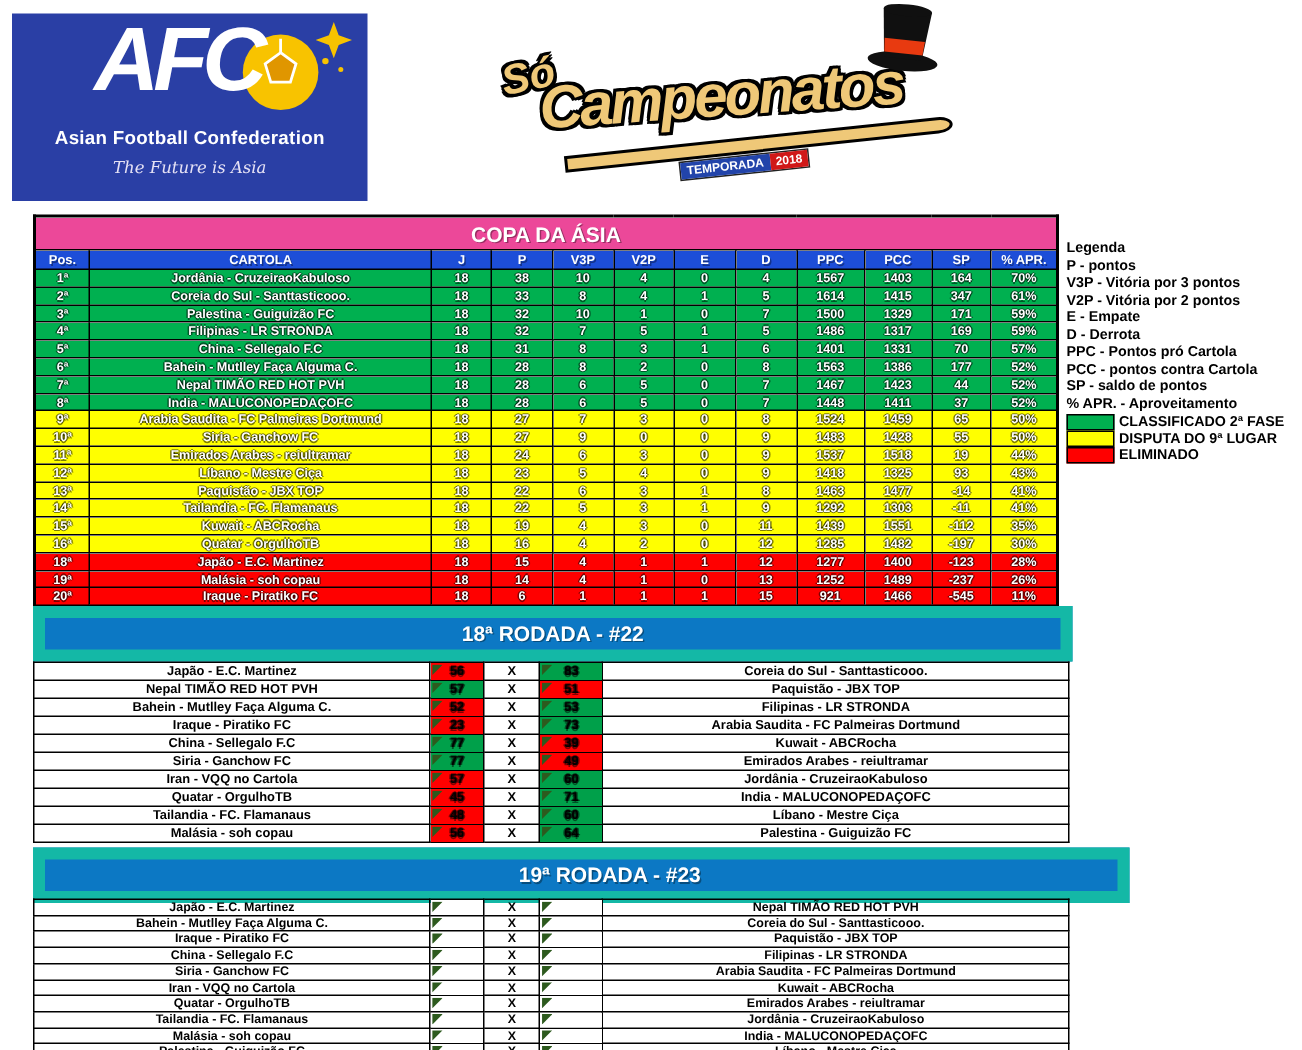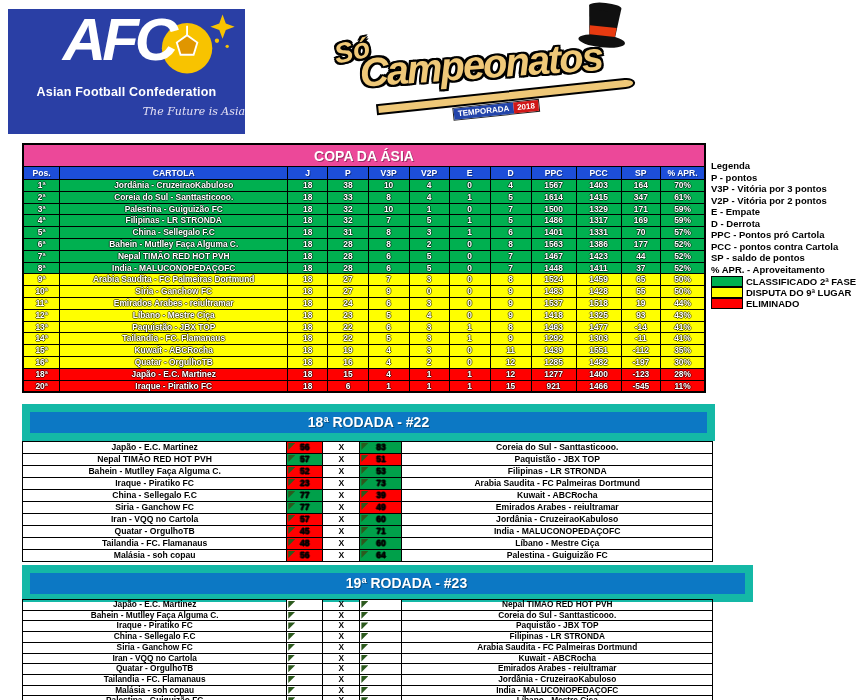--- a/index.html
+++ b/index.html
@@ -7,21 +7,21 @@
     width:868px;height:700px;position:relative;background:#fff;overflow:hidden;
     font-family:"Liberation Sans",sans-serif;
   }
   
   .afc-box{position:absolute;left:8px;top:9px;width:237px;height:125px;background:#2a3fa5;}
   .afc-acronym{position:absolute;left:0;right:16px;top:-4px;text-align:center;
     font-size:60px;font-weight:bold;font-style:italic;color:#fff;letter-spacing:-4px;z-index:1;}
   .afc-ball{position:absolute;left:128px;top:0px;z-index:0;}
   .afc-name{position:absolute;left:0;right:0;top:76px;text-align:center;color:#fff;
     font-weight:bold;font-size:12.5px;letter-spacing:.2px;z-index:2;}
-  .afc-tagline{position:absolute;left:0;right:0;top:96px;text-align:right;color:#e6e2f5;
+  .afc-tagline{position:absolute;left:0;right:0;top:96px;text-align:center;color:#e6e2f5;
     font-style:italic;font-family:"DejaVu Serif",serif;font-size:11px;z-index:2;}
   
   .brand{position:absolute;left:330px;top:12px;width:310px;height:118px;transform:rotate(-4deg);}
   .brand-so,.brand-main{
     position:absolute;font-weight:bold;font-style:italic;color:#efc878;
     text-shadow:-2px 0 #000,2px 0 #000,0 -2px #000,0 2px #000,-2px -2px #000,2px -2px #000,-2px 2px #000,2px 2px #000;
   }
   .brand-so{left:6px;top:14px;font-size:28px;transform:rotate(-8deg);}
   .brand-main{left:30px;top:30px;font-size:40px;letter-spacing:-2px;}
   .brand-swoosh{position:absolute;left:44px;top:80px;width:256px;height:7px;background:#efc878;
@@ -378,20 +378,34 @@
         <td>4</td>
         <td>1</td>
         <td>1</td>
         <td>12</td>
         <td>1277</td>
         <td>1400</td>
         <td>-123</td>
         <td>28%</td>
       </tr>
       <tr class="row-eliminated">
+        <td>19ª</td>
+        <td>Malásia - soh copau</td>
+        <td>18</td>
+        <td>14</td>
+        <td>4</td>
+        <td>1</td>
+        <td>0</td>
+        <td>13</td>
+        <td>1252</td>
+        <td>1489</td>
+        <td>-237</td>
+        <td>26%</td>
+      </tr>
+      <tr class="row-eliminated">
         <td>20ª</td>
         <td>Iraque - Piratiko FC</td>
         <td>18</td>
         <td>6</td>
         <td>1</td>
         <td>1</td>
         <td>1</td>
         <td>15</td>
         <td>921</td>
         <td>1466</td>

